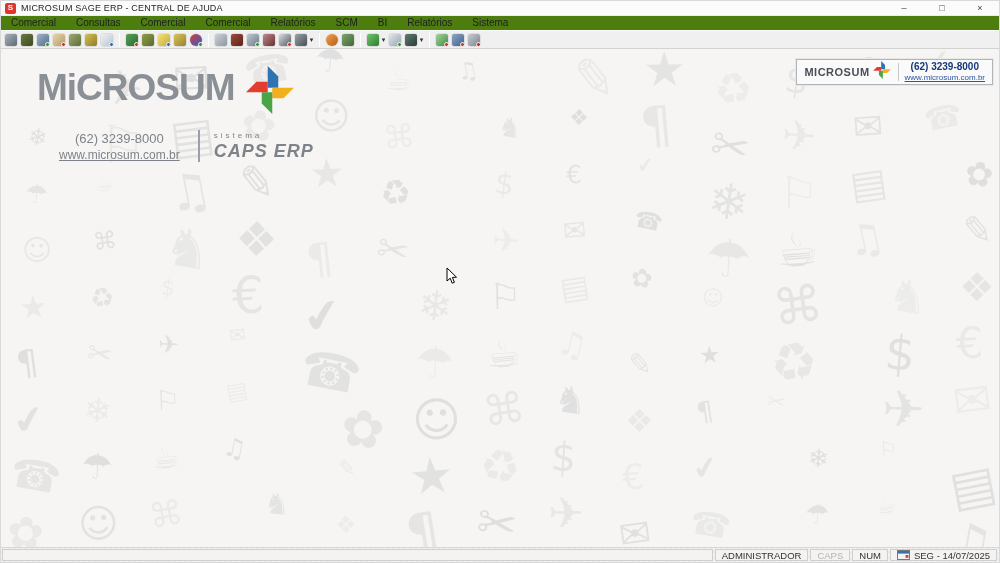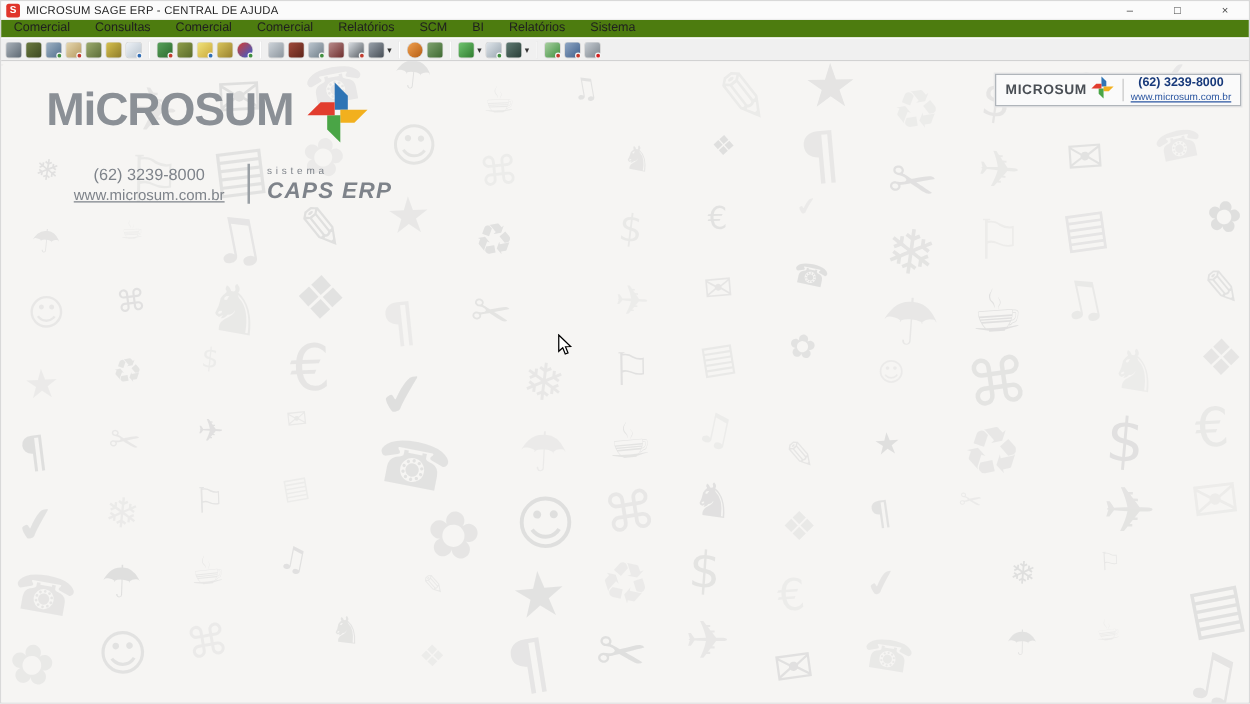--- a/index.html
+++ b/index.html
@@ -374,13 +374,27 @@
         <span class="ib-phone">(62) 3239-8000</span>
         <span class="ib-site">www.microsum.com.br</span>
       </div>
     </div>
 
     <svg class="cursor" id="cursor" width="12" height="18" viewBox="0 0 12 18" style="left: 445px; top: 218px;">
       <path d="M1,1 L1,14 L4.2,11.2 L6.2,16.2 L8.4,15.3 L6.4,10.4 L10.5,10.2 Z" fill="#ffffff" stroke="#000000" stroke-width="1"></path>
     </svg>
   </div>
 
+  <div class="statusbar">
+    <div class="sp sp-fill"></div>
+    <div class="sp" style="min-width:90px">ADMINISTRADOR</div>
+    <div class="sp sp-dim" style="min-width:32px">CAPS</div>
+    <div class="sp" style="min-width:34px">NUM</div>
+    <div class="sp sp-date">
+      <svg width="13" height="10" viewBox="0 0 13 10">
+        <rect x="0.5" y="0.5" width="12" height="9" fill="#f2f2f2" stroke="#777"></rect>
+        <rect x="1" y="1" width="11" height="2.6" fill="#3a6fb5"></rect>
+        <rect x="8.6" y="5" width="2.8" height="2.8" fill="#d63a2f"></rect>
+      </svg>
+      <span>SEG - 14/07/2025</span>
+    </div>
+  </div>
 </div>
 
 </body></html>

